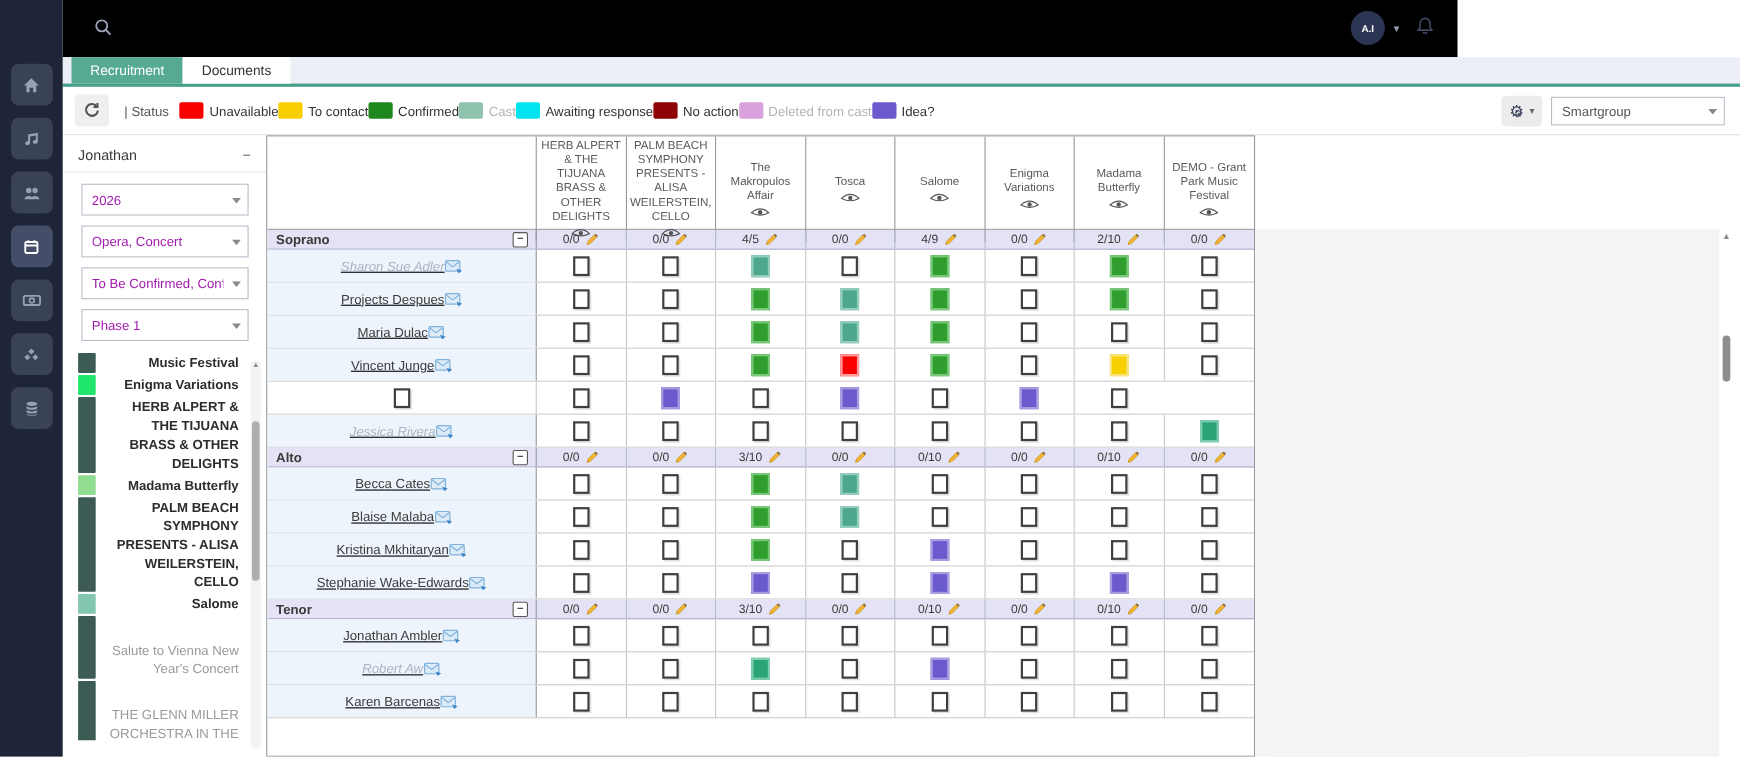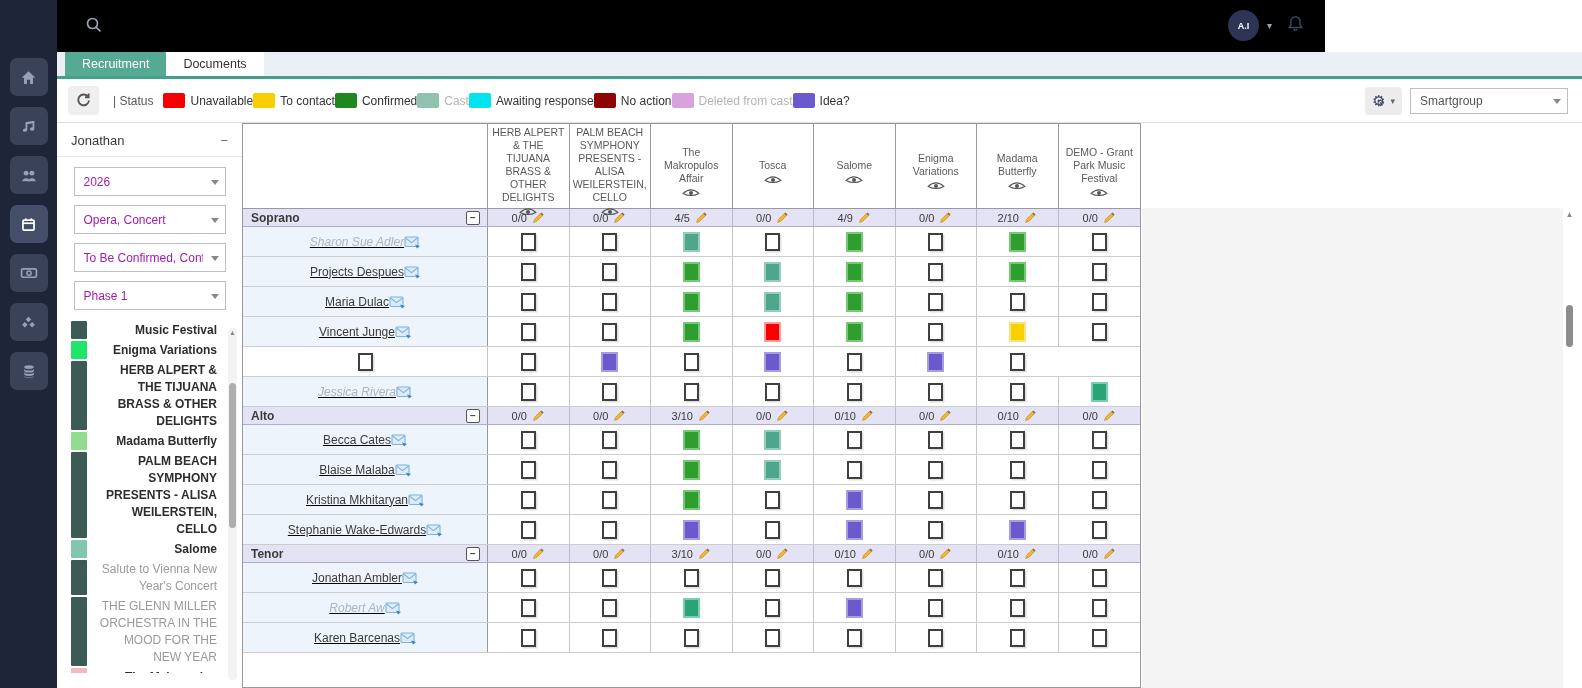--- a/index.html
+++ b/index.html
@@ -57,21 +57,21 @@
   .proj-head { display:flex; align-items:center; justify-content:space-between;
     padding:10px 14px 8px 14px; border-bottom:1px solid #e6e6e6;}
   .proj-title { font-size:13px; color:#3a3a3a; }
   .proj-collapse { color:#666; font-size:13px; cursor:pointer; }
   .proj-filters { padding:10px 0 2px 0; display:flex; flex-direction:column; gap:9px; align-items:center;}
   .proj-filters .select { width:152px; height:29px; color:#a21caf; }
   .proj-list { position:relative; margin-top:9px; height:352px; overflow:hidden; padding-left:14px; }
   .proj-item { display:flex; margin-bottom:2px; cursor:pointer;text-align:right; }
   .proj-chip { width:16px; flex:0 0 16px; margin-right:12px; border-radius:1px;}
   .proj-label { font-size:12px; font-weight:bold; color:#2d2d2d; line-height:17px; width:118px; padding-top:1px;}
-  .proj-item.muted .proj-label { font-weight:normal; color:#9a9a9a; }
+  .proj-item.muted .proj-label { font-weight:normal; color:#9a9a9a;margin-top:22px; }
   .plist-scroll { position:absolute; right:5px; top:0; width:9px; height:352px; background:#f3f3f3; border-radius:4px;}
   .plist-scroll .arr { position:absolute; top:1px; left:0; width:9px; text-align:center; font-size:7px; color:#8a8a8a; cursor:pointer;}
   .plist-scroll .thumb { position:absolute; left:1px; top:55px; width:7px; height:145px; background:#aeaeae; border-radius:4px; cursor:pointer;}
 
   
   .grid { position:absolute; left:242px; top:123px; width:899px; height:565px; background:#fff;
     border:1px solid #97999f; overflow:hidden; }
   .g-row { display:grid; grid-template-columns:245px repeat(8, 1fr); }
   .g-header { height:85px; border-bottom:1px solid #97999f; }
   .g-header .g-cell { border-right:1px solid #97999f; display:flex; flex-direction:column;

